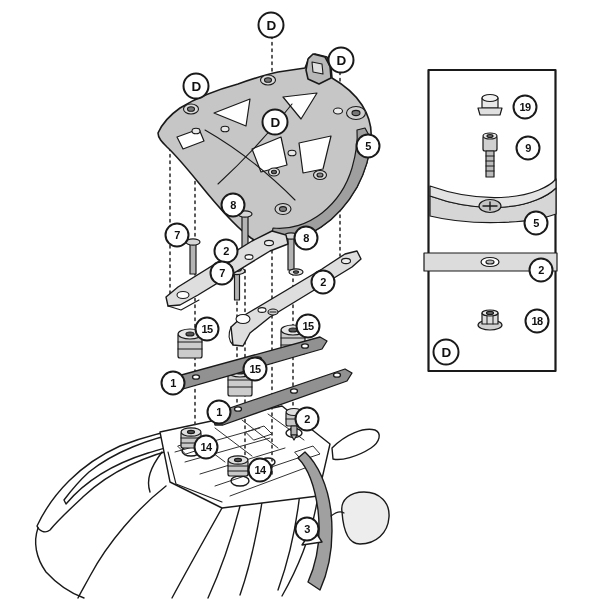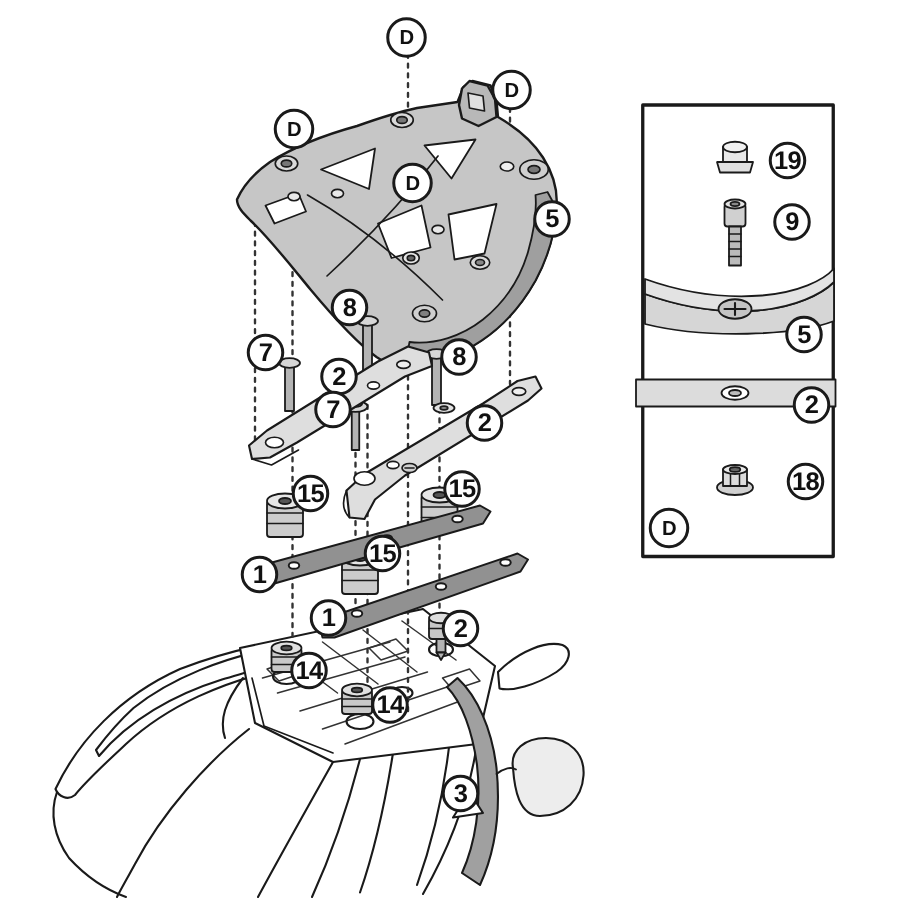--- a/index.html
+++ b/index.html
@@ -1,21 +1,21 @@
 <!DOCTYPE html>
 <html><head>
 <meta charset="utf-8">
 <style>
   html,body{margin:0;padding:0;background:#fff;}
   .stage{position:relative;width:600px;height:600px;background:#fff;overflow:hidden;
          font-family:"Liberation Sans", sans-serif;}
   .stage svg{position:absolute;left:0;top:0;}
   .co{position:absolute;display:flex;align-items:center;justify-content:center;
       width:21px;height:21px;border:2px solid #1a1a1a;border-radius:50%;
-      background:#fff;color:#111;font-weight:bold;font-size:17px;line-height:1;
+      background:#fff;color:#111;font-weight:bold;font-size:11px;line-height:1;
       transform:translate(-50%,-50%);letter-spacing:-0.5px;}
   .co.d{width:23px;height:23px;font-size:13.5px;border-width:2.2px;}
 </style>
 </head>
 <body>
 
 <div class="stage">
 
 <svg width="600" height="600" viewBox="0 0 600 600">
   <g fill="none" stroke="#1a1a1a" stroke-width="1.4" stroke-linejoin="round" stroke-linecap="round">

